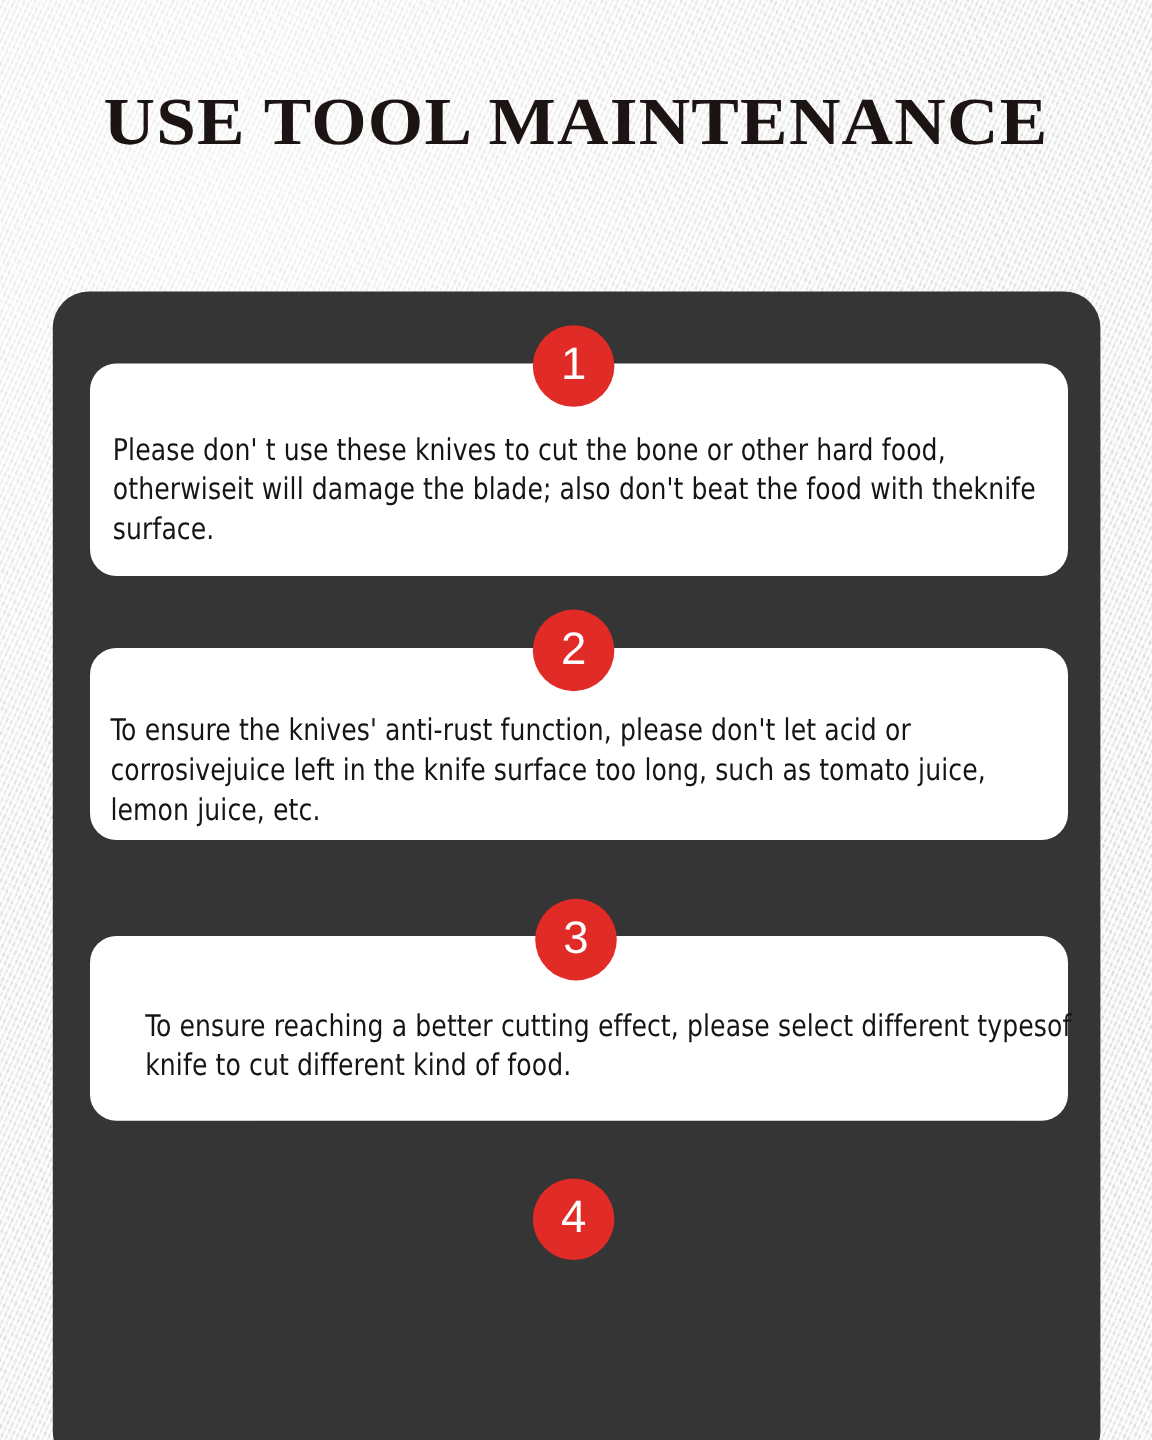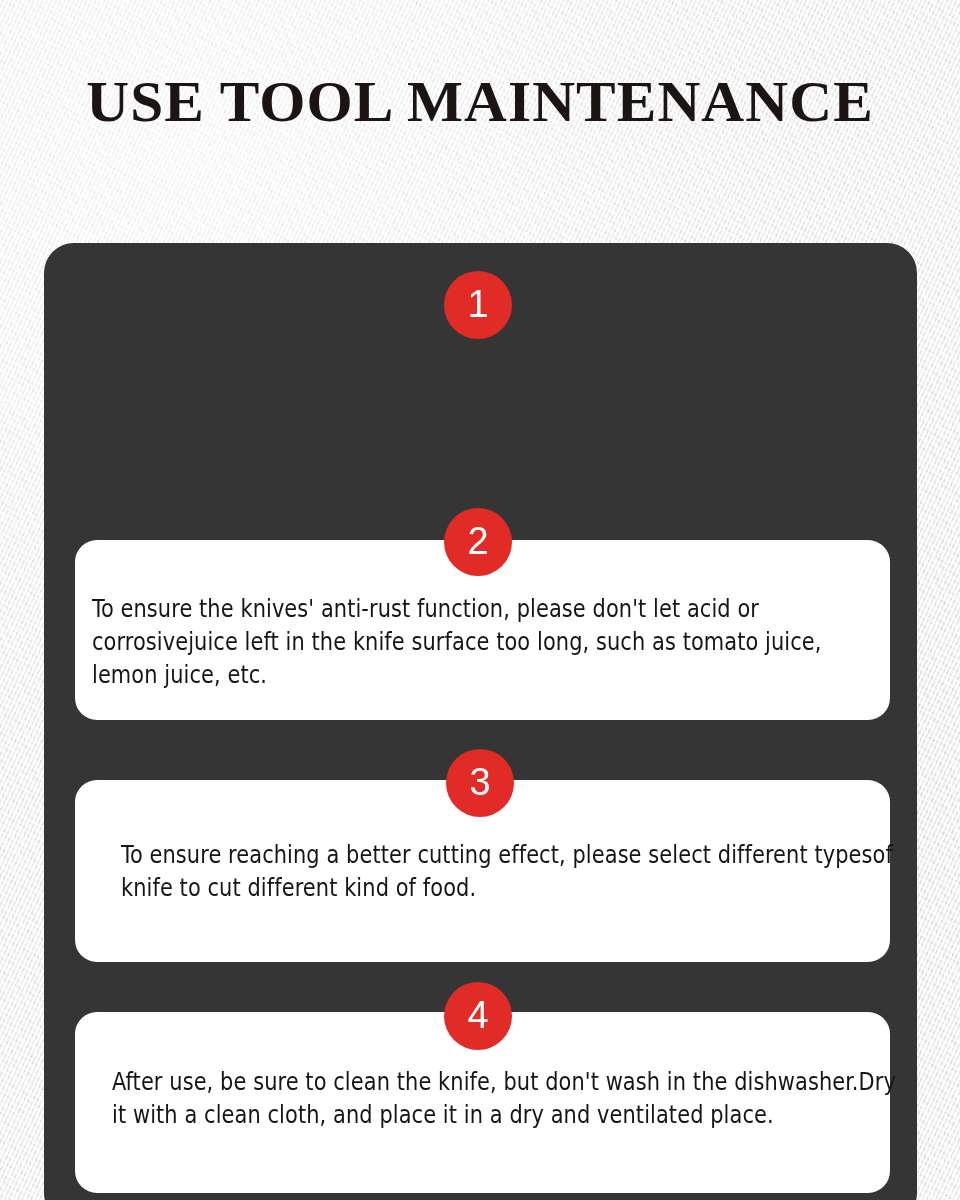--- a/index.html
+++ b/index.html
@@ -77,22 +77,22 @@
 
   .card {
     position:absolute;
     left:75px;
     width:815px;
     background:#ffffff;
     border-radius:22px;
   }
 
   .card-1 { top:303px; height:177px; }
-  .card-2 { top:540px; height:180px; }
-  .card-3 { top:780px; height:182px; }
+  .card-2 { top:540px; height:160px; }
+  .card-3 { top:780px; height:154px; }
   .card-4 { top:1012px; height:181px; }
 
   .card-text {
     font-family:"DejaVu Sans Condensed", "Liberation Sans Narrow", "Liberation Sans", sans-serif;
     font-size:25px;
     line-height:33px;
     color:#151515;
     letter-spacing:.1px;
     transform:scaleX(.93);
     transform-origin:0 50%;
@@ -134,32 +134,32 @@
 <div class="paper-texture"></div>
 
 <div class="page">
 
   <h1 class="title">USE TOOL MAINTENANCE</h1>
 
   <div class="panel"></div>
 
   <div class="cards">
 
+    <div class="card card-1">
+      <p class="card-text">Please don' t use these knives to cut the bone or other hard food, otherwiseit will damage the blade; also don't beat the food with theknife surface.</p>
+    </div>
 
     <div class="card card-2">
       <p class="card-text">To ensure the knives' anti-rust function, please don't let acid or corrosivejuice left in the knife surface too long, such as tomato juice, lemon juice, etc.</p>
     </div>
 
     <div class="card card-3">
       <p class="card-text">To ensure reaching a better cutting effect, please select different typesof knife to cut different kind of food.</p>
     </div>
 
-    <div class="card card-4">
-      <p class="card-text">After use, be sure to clean the knife, but don't wash in the dishwasher.Dry it with a clean cloth, and place it in a dry and ventilated place.</p>
-    </div>
 
   </div>
 
   <div class="badge badge-1">1</div>
 
   <div class="badge badge-2">2</div>
 
   <div class="badge badge-3">3</div>
 
   <div class="badge badge-4">4</div>

